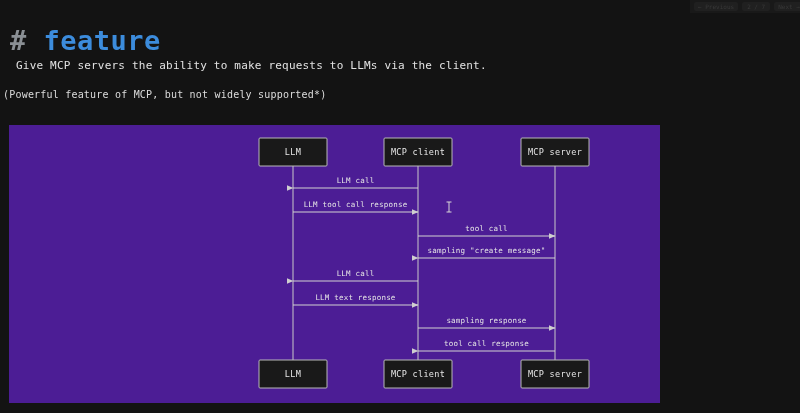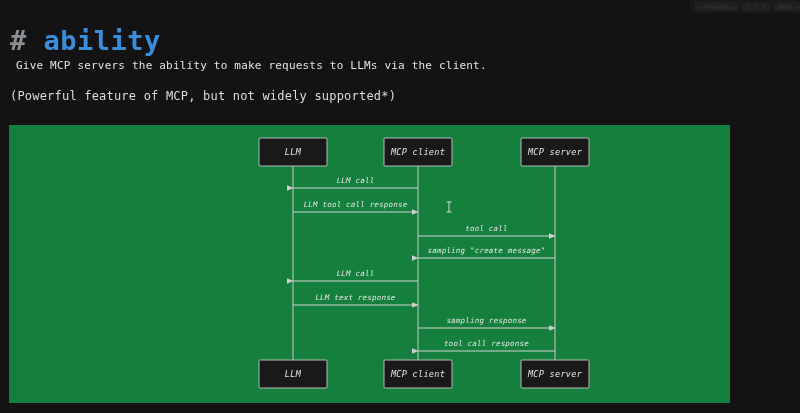--- a/index.html
+++ b/index.html
@@ -67,37 +67,36 @@
     left: 10px;
     top: 59px;
     font-size: 11px;
     color: #e2e2e2;
     letter-spacing: 0.2px;
     white-space: nowrap;
     margin-left: 6px;
   }
   .subtitle-2 {
     position: absolute;
-    left: 10px;
+    left: 3px;
     top: 89px;
-    font-size: 12px;
+    font-size: 10px;
     color: #dcdcdc;
     letter-spacing: 0.2px;
     white-space: nowrap;
   }
 
   
   .diagram-panel {
     position: absolute;
     left: 9px;
     top: 125px;
-    width: 721px;
+    width: 651px;
     height: 278px;
-    background: #15803d;
-    font-style: italic;
+    background: #4c1d95;
   }
   .diagram-svg {
     display: block;
     width: 782px;
     height: 278px;
   }
 
   .node-box-rect {
     fill: #191919;
     stroke: #b9b9b9;
@@ -134,21 +133,21 @@
 <body>
 
 <div class="slide-nav">
   <span class="nav-btn">← Previous</span>
   <span class="nav-counter">2 / 7</span>
   <span class="nav-btn">Next →</span>
 </div>
 
 <h1 class="page-title">
   <span class="hash">#</span>
-  <span class="name">ability</span>
+  <span class="name">feature</span>
 </h1>
 
 <div class="subtitle-1">Give MCP servers the ability to make requests to LLMs via the client.</div>
 <div class="subtitle-2">(Powerful feature of MCP, but not widely supported*)</div>
 
 <div class="diagram-panel">
   <svg class="diagram-svg" viewBox="0 0 782 278">
     <defs>
       <marker id="arrowR" markerWidth="7" markerHeight="7" refX="6.5" refY="3" orient="auto" markerUnits="userSpaceOnUse">
         <path d="M0,0 L7,3 L0,6 z" class="caret"></path>

